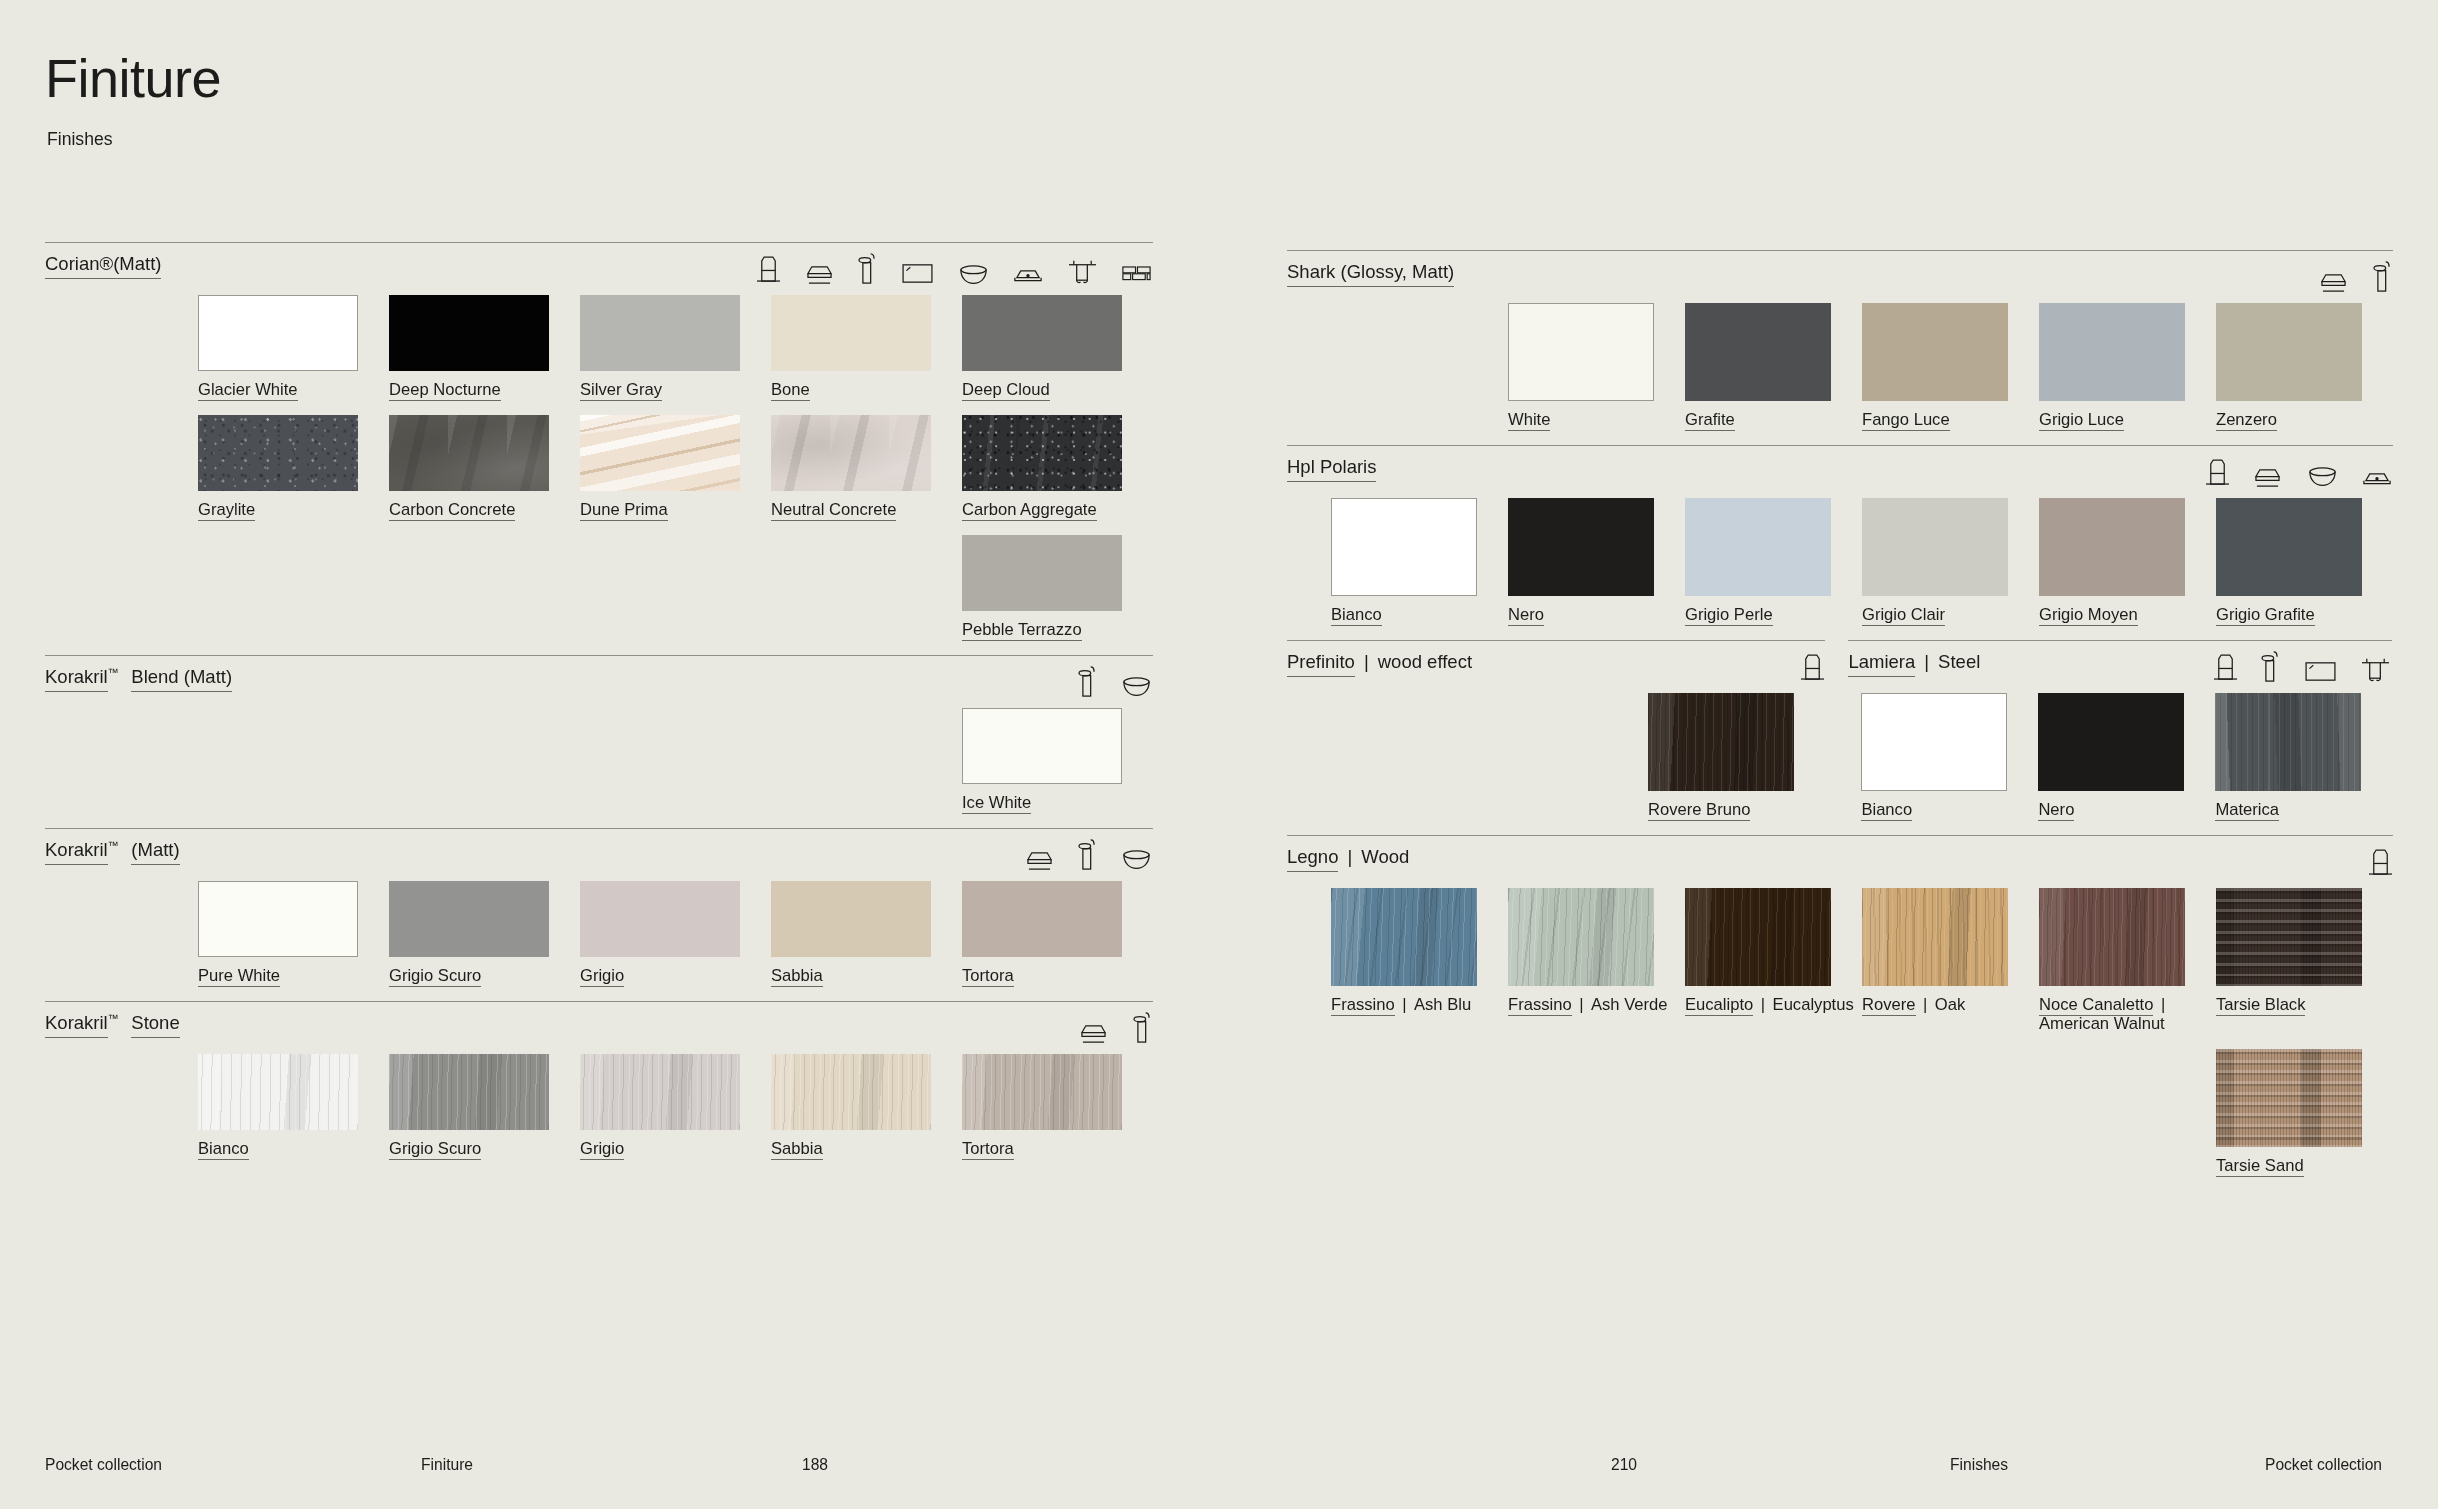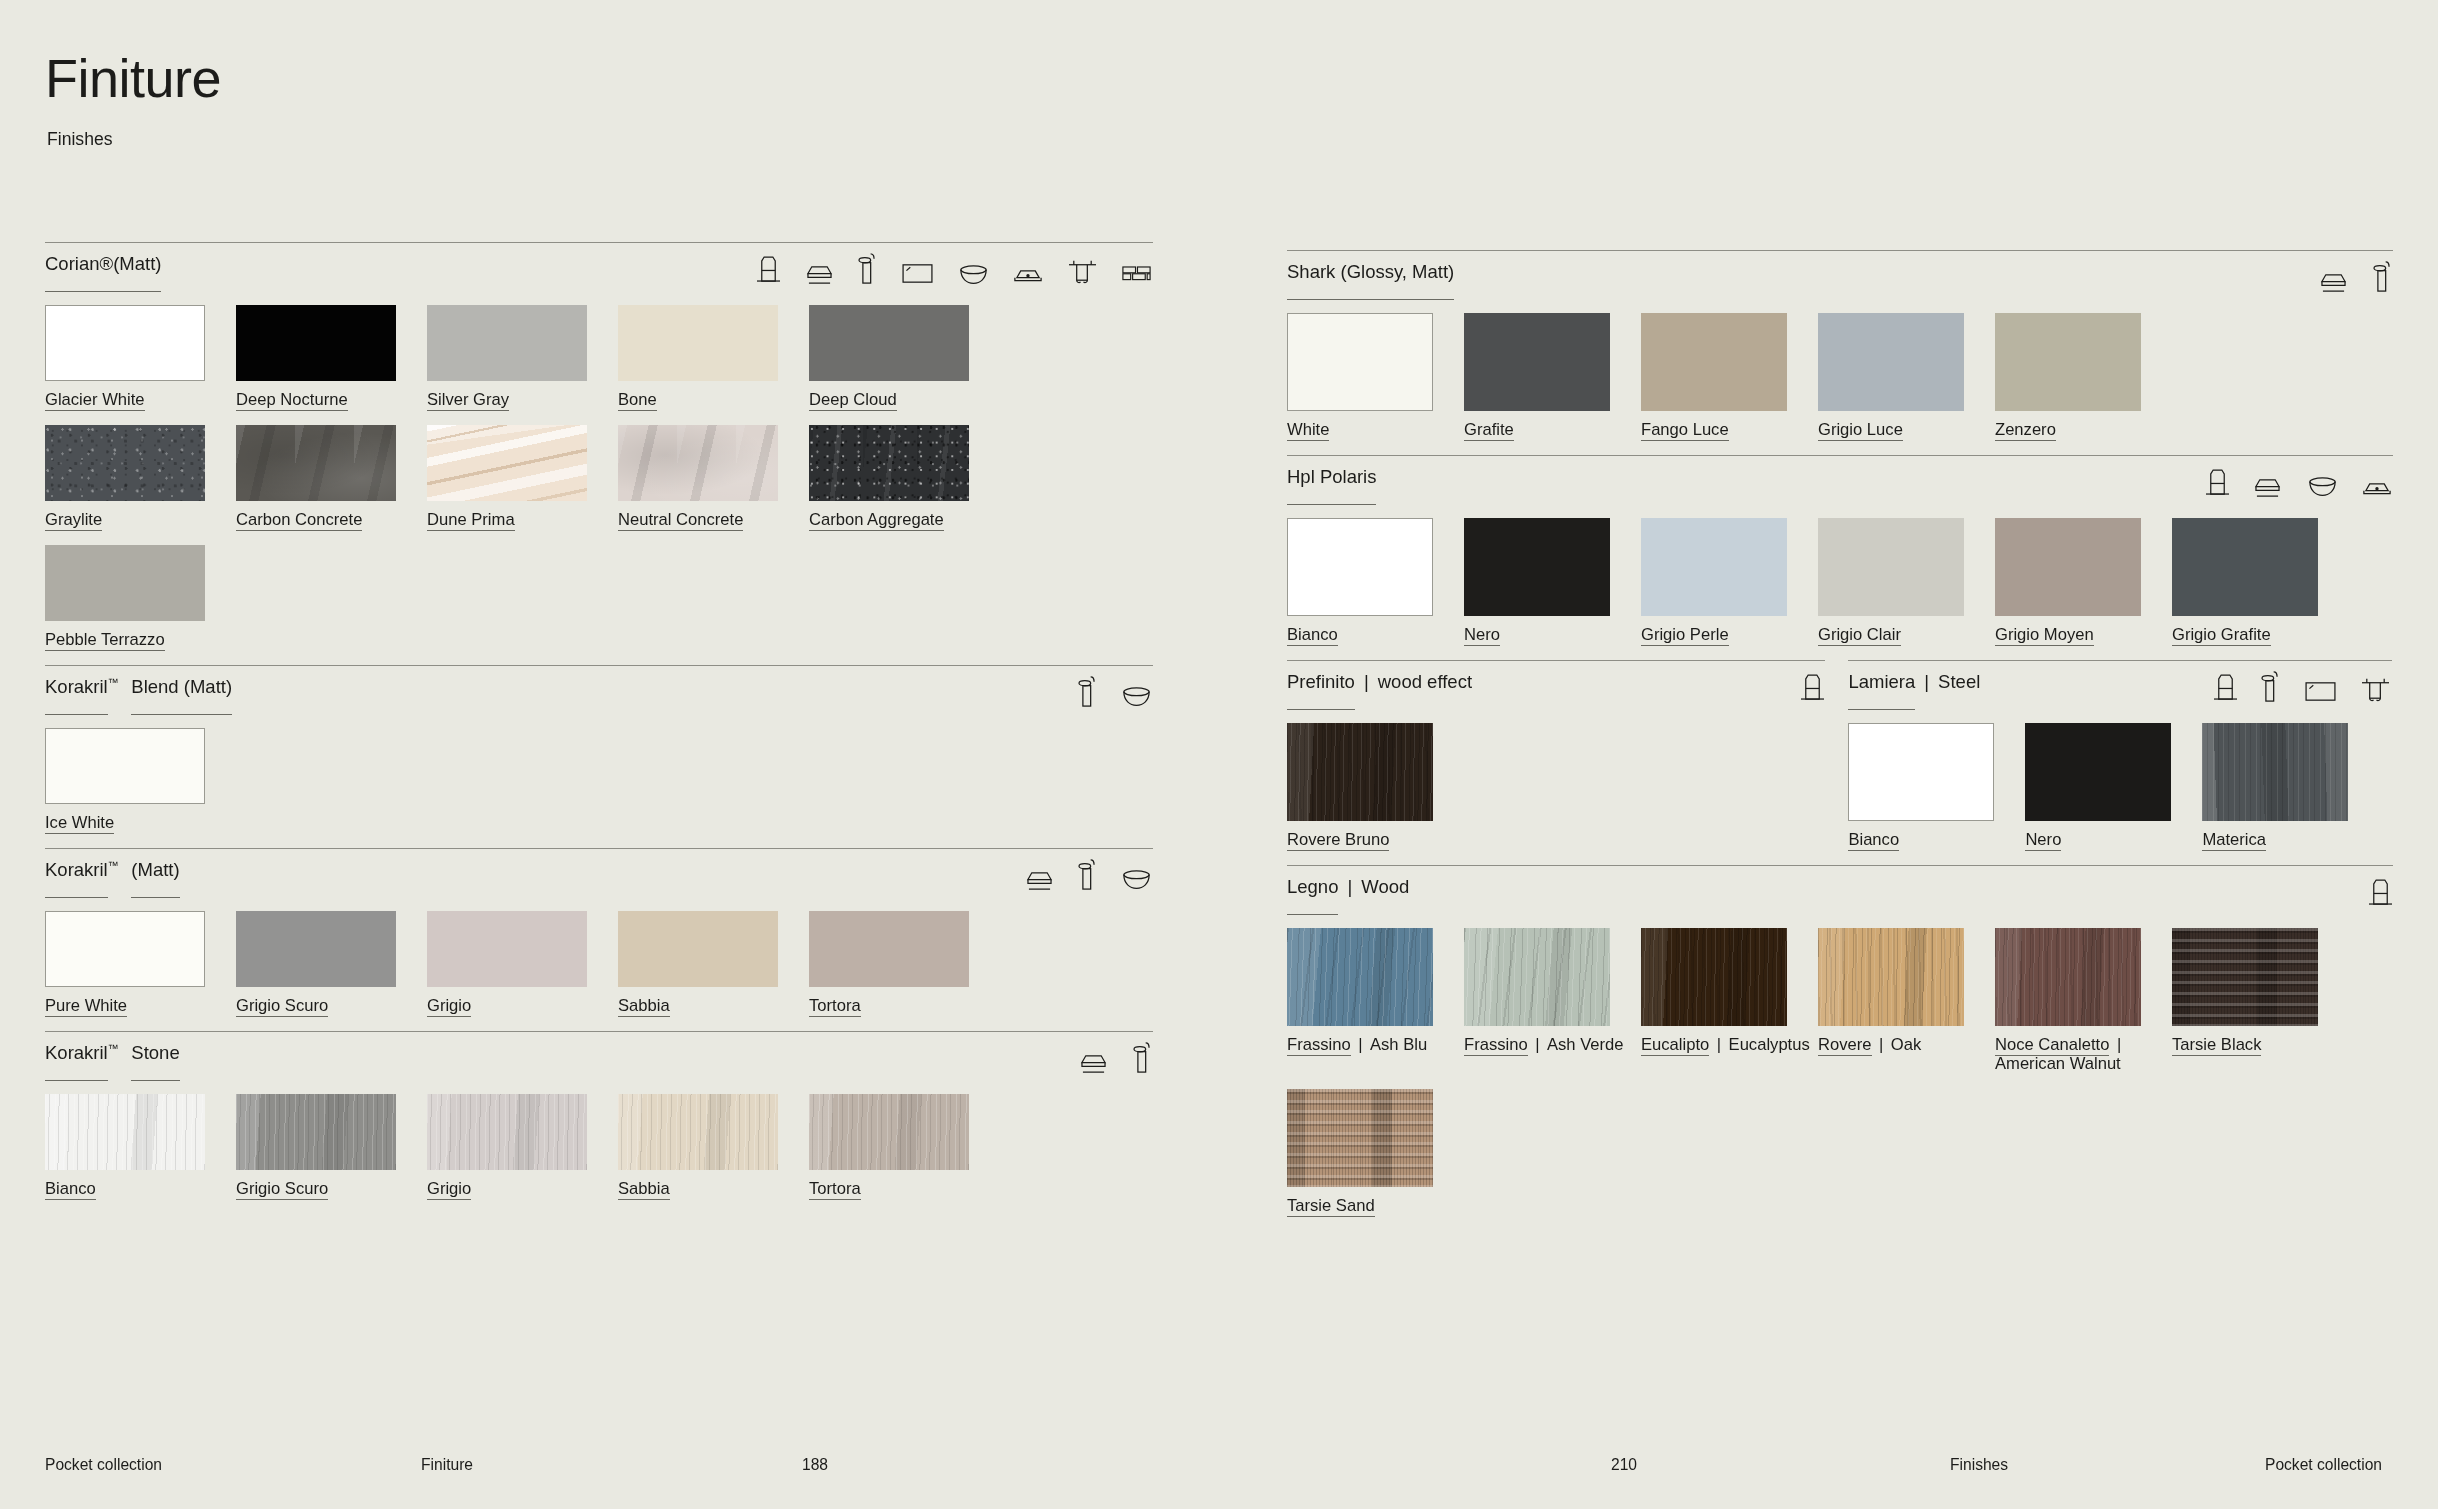--- a/index.html
+++ b/index.html
@@ -18,28 +18,28 @@
 
   
   .col-left  { position: absolute; left: 45px;  top: 242px; width: 1108px; }
   .col-right { position: absolute; left: 1287px; top: 250px; width: 1106px; }
 
   
   .section { position: relative; }
   .sec-rule { height: 1px; background: #8e8e86; width: 100%; }
   .sec-head { position: relative; height: 43px; display: flex; align-items: flex-start; }
   .sec-title { font-size: 18.5px; padding-top: 9.8px; white-space: nowrap; }
-  .sec-title .u { border-bottom: 1px solid #6a6a62; padding-bottom: 17px; }
+  .sec-title .u { border-bottom: 1px solid #6a6a62; padding-bottom: 4px; }
   .sec-title sup { font-size: 10.7px; vertical-align: super; }
   .sec-title .sep { padding: 0 3.9px; color: #1c1c1a; border: none; }
   .sec-icons { position: absolute; right: 0; top: 3.9px; display: flex; gap: 21.5px; align-items: flex-end; height: 39px; }
   .sec-icons svg { display: block; }
 
   
-  .grid { display: flex; flex-wrap: wrap; margin-top: 19px; }
+  .grid { display: flex; flex-wrap: wrap; margin-top: 9px; justify-content: flex-end; }
   .cell { width: 191px; margin-right: 0; margin-bottom: 15.6px; }
   .sw {
     width: 160px; height: 76px;
     background: #ccc; position: relative; overflow: hidden;
   }
   .sw.border { border: 1px solid #9a9a92; }
   .cap { font-size: 16.6px; margin-top: 8.8px; line-height: 1.18; }
   .cap .u { border-bottom: 1px solid #6a6a62; padding-bottom: 1px; }
   .cap .sep { border: none; padding: 0 2.9px; }
   .cap .rest { border: none; }

